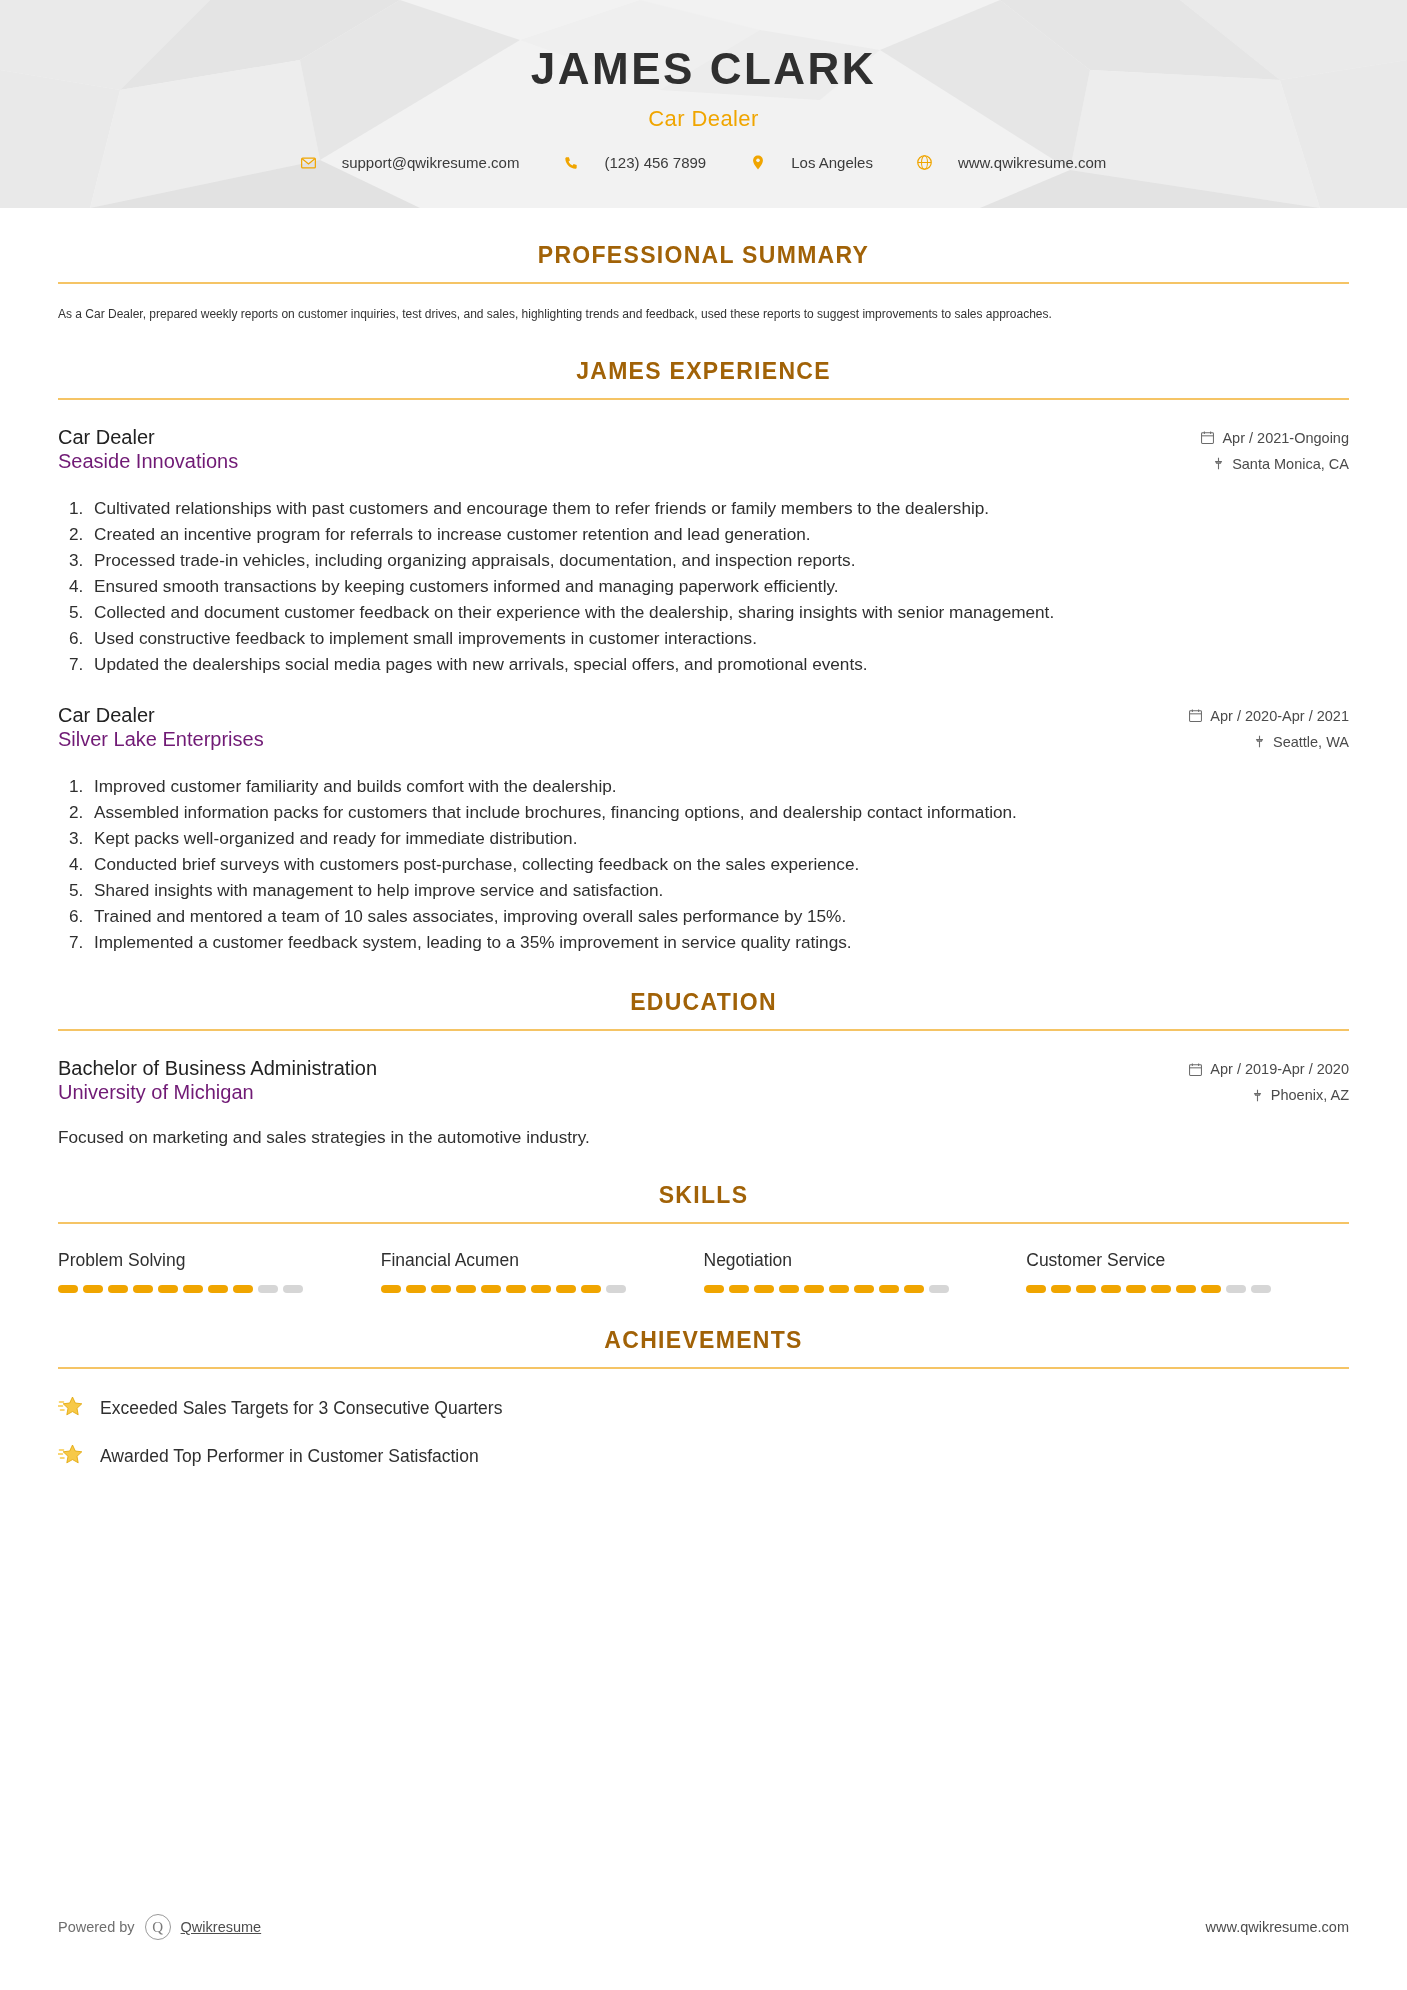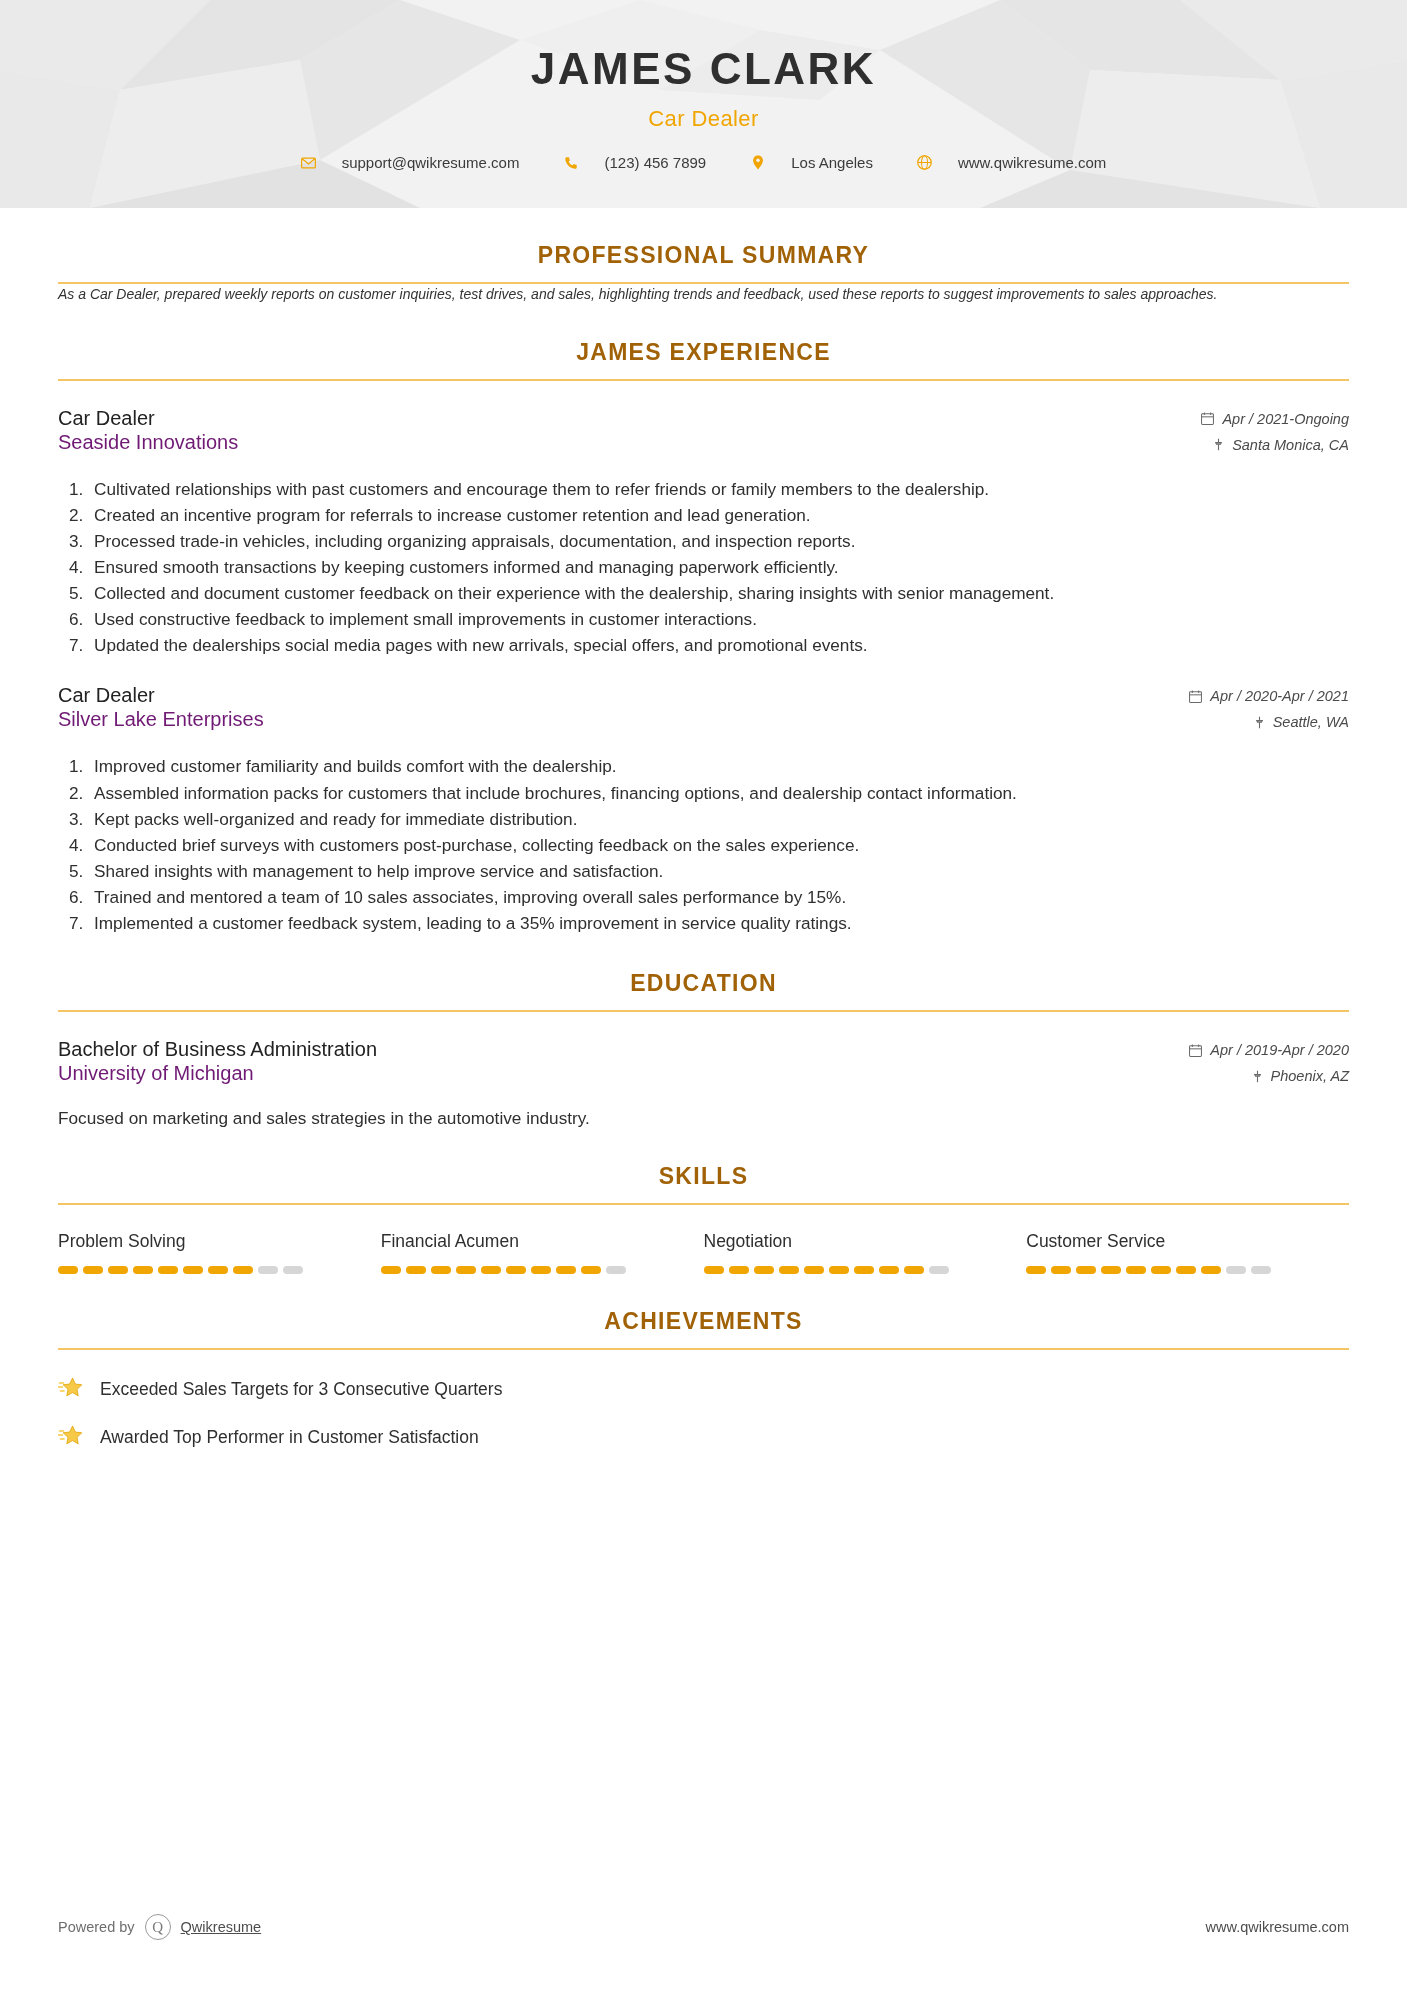--- a/index.html
+++ b/index.html
@@ -85,24 +85,24 @@
     letter-spacing: 1.3px;
     color: #a16207;
     margin-top: 34px;
   }
   .rule {
     height: 2px;
     background: #f5c465;
     margin-top: 13px;
   }
   .summary-text {
-    font-size: 14px;
+    margin-top: 22px;
+    font-size: 12px;
     line-height: 1.48;
     color: #333;
-    font-style: italic;
   }
 
   
   .entry { margin-top: 26px; }
   .entry-head {
     display: flex;
     justify-content: space-between;
     align-items: flex-start;
   }
   .entry-left { flex: 1 1 auto; }
@@ -121,21 +121,20 @@
     min-width: 230px;
   }
   .meta-line {
     display: flex;
     justify-content: flex-end;
     align-items: center;
     gap: 8px;
     font-size: 14.5px;
     color: #4a4a4a;
     margin-bottom: 10px;
-    font-style: italic;
   }
   .meta-line .mi { color: #6a6a6a; display: inline-flex; }
   ol.bullets {
     margin: 14px 0 0 30px;
     padding: 0;
   }
   ol.bullets li {
     font-size: 17.2px;
     line-height: 1.46;
     color: #2f2f2f;

